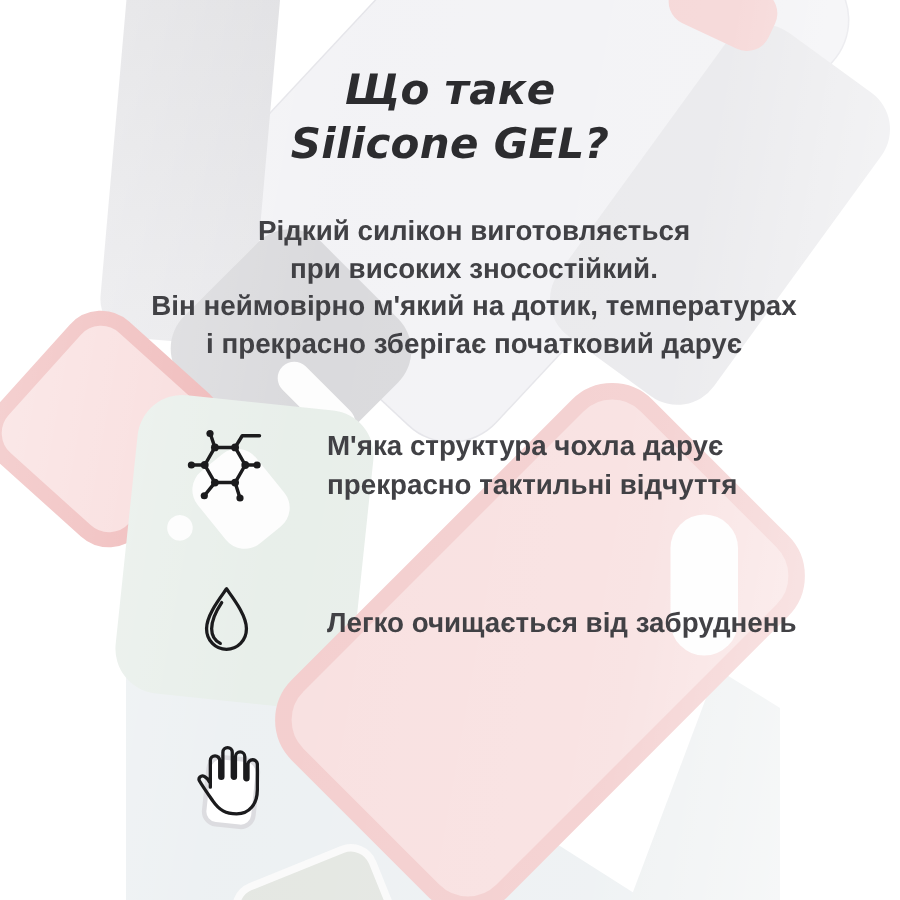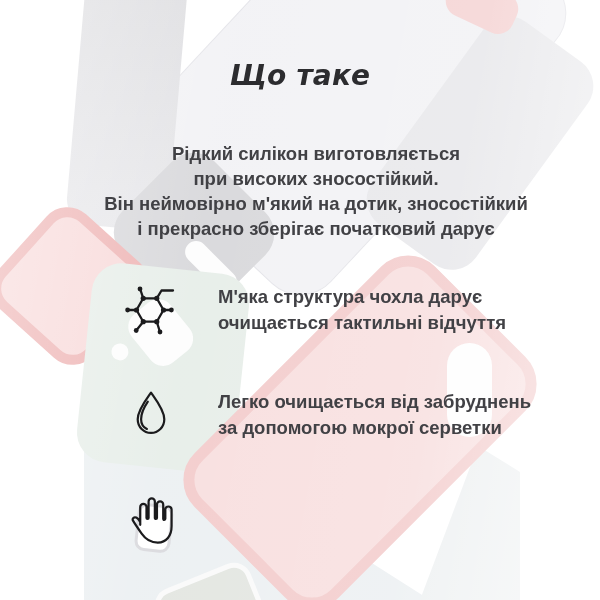--- a/index.html
+++ b/index.html
@@ -34,21 +34,21 @@
   .blob-bottom-tip{left:158px;top:574px;width:92px;height:56px;border-radius:18px;
     background:#e3e6e1;border:5px solid #fafafa;transform:rotate(-22deg);}
   .mini-outline{left:136px;top:504px;width:30px;height:42px;border-radius:10px;
     border:3px solid #dadade;background:#fff;transform:rotate(6deg);}
   .bg-fade{position:absolute;inset:0;
     background:linear-gradient(100deg,rgba(255,255,255,.45) 0%,rgba(255,255,255,.05) 35%,rgba(255,255,255,.15) 70%,rgba(255,255,255,.62) 95%);}
   
   .content{position:absolute;inset:0;}
   .title{position:absolute;top:42px;left:0;right:0;text-align:center;
     font-family:"DejaVu Sans",sans-serif;font-weight:800;font-style:italic;
-    font-size:28px;line-height:36px;color:#2c2c2f;letter-spacing:.2px;margin-top:16px;}
+    font-size:28px;line-height:36px;color:#2c2c2f;letter-spacing:.2px;}
   .intro{position:absolute;top:141px;left:0;right:0;text-align:center;
     font-size:18.5px;line-height:25px;font-weight:600;color:#414145;margin-left:32px;}
   .feature{position:absolute;left:118px;display:flex;align-items:center;gap:34px;height:62px;}
   .f1{top:279px;} .f2{top:384px;align-items:center;} .f3{top:489px;}
   .icon-box{width:66px;min-width:66px;display:flex;align-items:center;justify-content:center;}
   .feature .txt{font-size:18.5px;line-height:26px;font-weight:600;color:#414145;white-space:nowrap;}
   svg{display:block;}
 </style>
 </head>
 <body>
@@ -74,26 +74,27 @@
     <div class="shape pill-cutout"></div>
     <div class="shape blob-bottom-tip"></div>
     <div class="shape mini-outline"></div>
     <div class="bg-fade"></div>
   </div>
 
   <div class="content">
 
     <div class="title">
       <div>Що таке</div>
+      <div>Silicone GEL?</div>
     </div>
 
     <div class="intro">
       <div>Рідкий силікон виготовляється</div>
       <div>при високих зносостійкий.</div>
-      <div>Він неймовірно м'який на дотик, зносостійкий</div>
+      <div>Він неймовірно м'який на дотик, температурах</div>
       <div>і прекрасно зберігає початковий дарує</div>
     </div>
 
     <div class="feature f1">
       <div class="icon-box">
         <svg width="56" height="52" viewBox="0 0 56 52" fill="none" stroke="#1b1b1d" stroke-width="2.3" stroke-linecap="round" stroke-linejoin="round">
           <path d="M40.5 26 L33.75 14.3 L20.25 14.3 L13.5 26 L20.25 37.7 L33.75 37.7 Z"></path>
           <path d="M13.5 26 L5.5 26"></path>
           <path d="M40.5 26 L47.5 26"></path>
           <path d="M20.25 14.3 L17.5 6"></path>
@@ -110,34 +111,33 @@
             <circle cx="4.6" cy="26" r="2.4"></circle>
               <circle cx="48.4" cy="26" r="2.4"></circle>
             <circle cx="17" cy="5" r="2.4"></circle>
               <circle cx="13.2" cy="46.5" r="2.4"></circle>
             <circle cx="37" cy="48" r="2.4"></circle>
           </g>
         </svg>
       </div>
       <div class="txt">
         <div>М'яка структура чохла дарує</div>
-        <div>очищається тактильні відчуття</div>
+        <div>прекрасно тактильні відчуття</div>
       </div>
     </div>
 
     <div class="feature f2">
       <div class="icon-box">
         <svg width="44" height="54" viewBox="0 0 48 58" fill="none" stroke="#1b1b1d" stroke-width="2.4" stroke-linecap="round" stroke-linejoin="round">
           <path d="M24 4.5 C19.5 11 9.5 23.5 9.5 33.5 C9.5 42 16 48.5 24 48.5 C32 48.5 38.5 42 38.5 33.5 C38.5 23.5 28.5 11 24 4.5 Z"></path>
           <path d="M20.5 14.5 C16.5 20.5 13.2 27.5 13.2 33.5 C13.2 38.5 15.8 42.3 19.5 44.2"></path>
         </svg>
       </div>
       <div class="txt">
         <div>Легко очищається від забруднень</div>
-        <div>за допомогою мокрої серветки</div>
       </div>
     </div>
 
     <div class="feature f3">
       <div class="icon-box">
         <svg width="50" height="54" viewBox="0 0 52 56" fill="none" stroke="#1b1b1d" stroke-width="2.3" stroke-linecap="round" stroke-linejoin="round">
           <path d="M14.8 33
                    L14.8 14.5 a3.25 3.25 0 0 1 6.5 0 L21.3 25.8 a1.1 1.1 0 0 0 2.2 0
                    L23.5 8.8 a3.25 3.25 0 0 1 6.5 0 L30 25.8 a1.1 1.1 0 0 0 2.2 0
                    L32.2 11.8 a3.25 3.25 0 0 1 6.5 0 L38.7 26.8 a1.1 1.1 0 0 0 2.2 0

